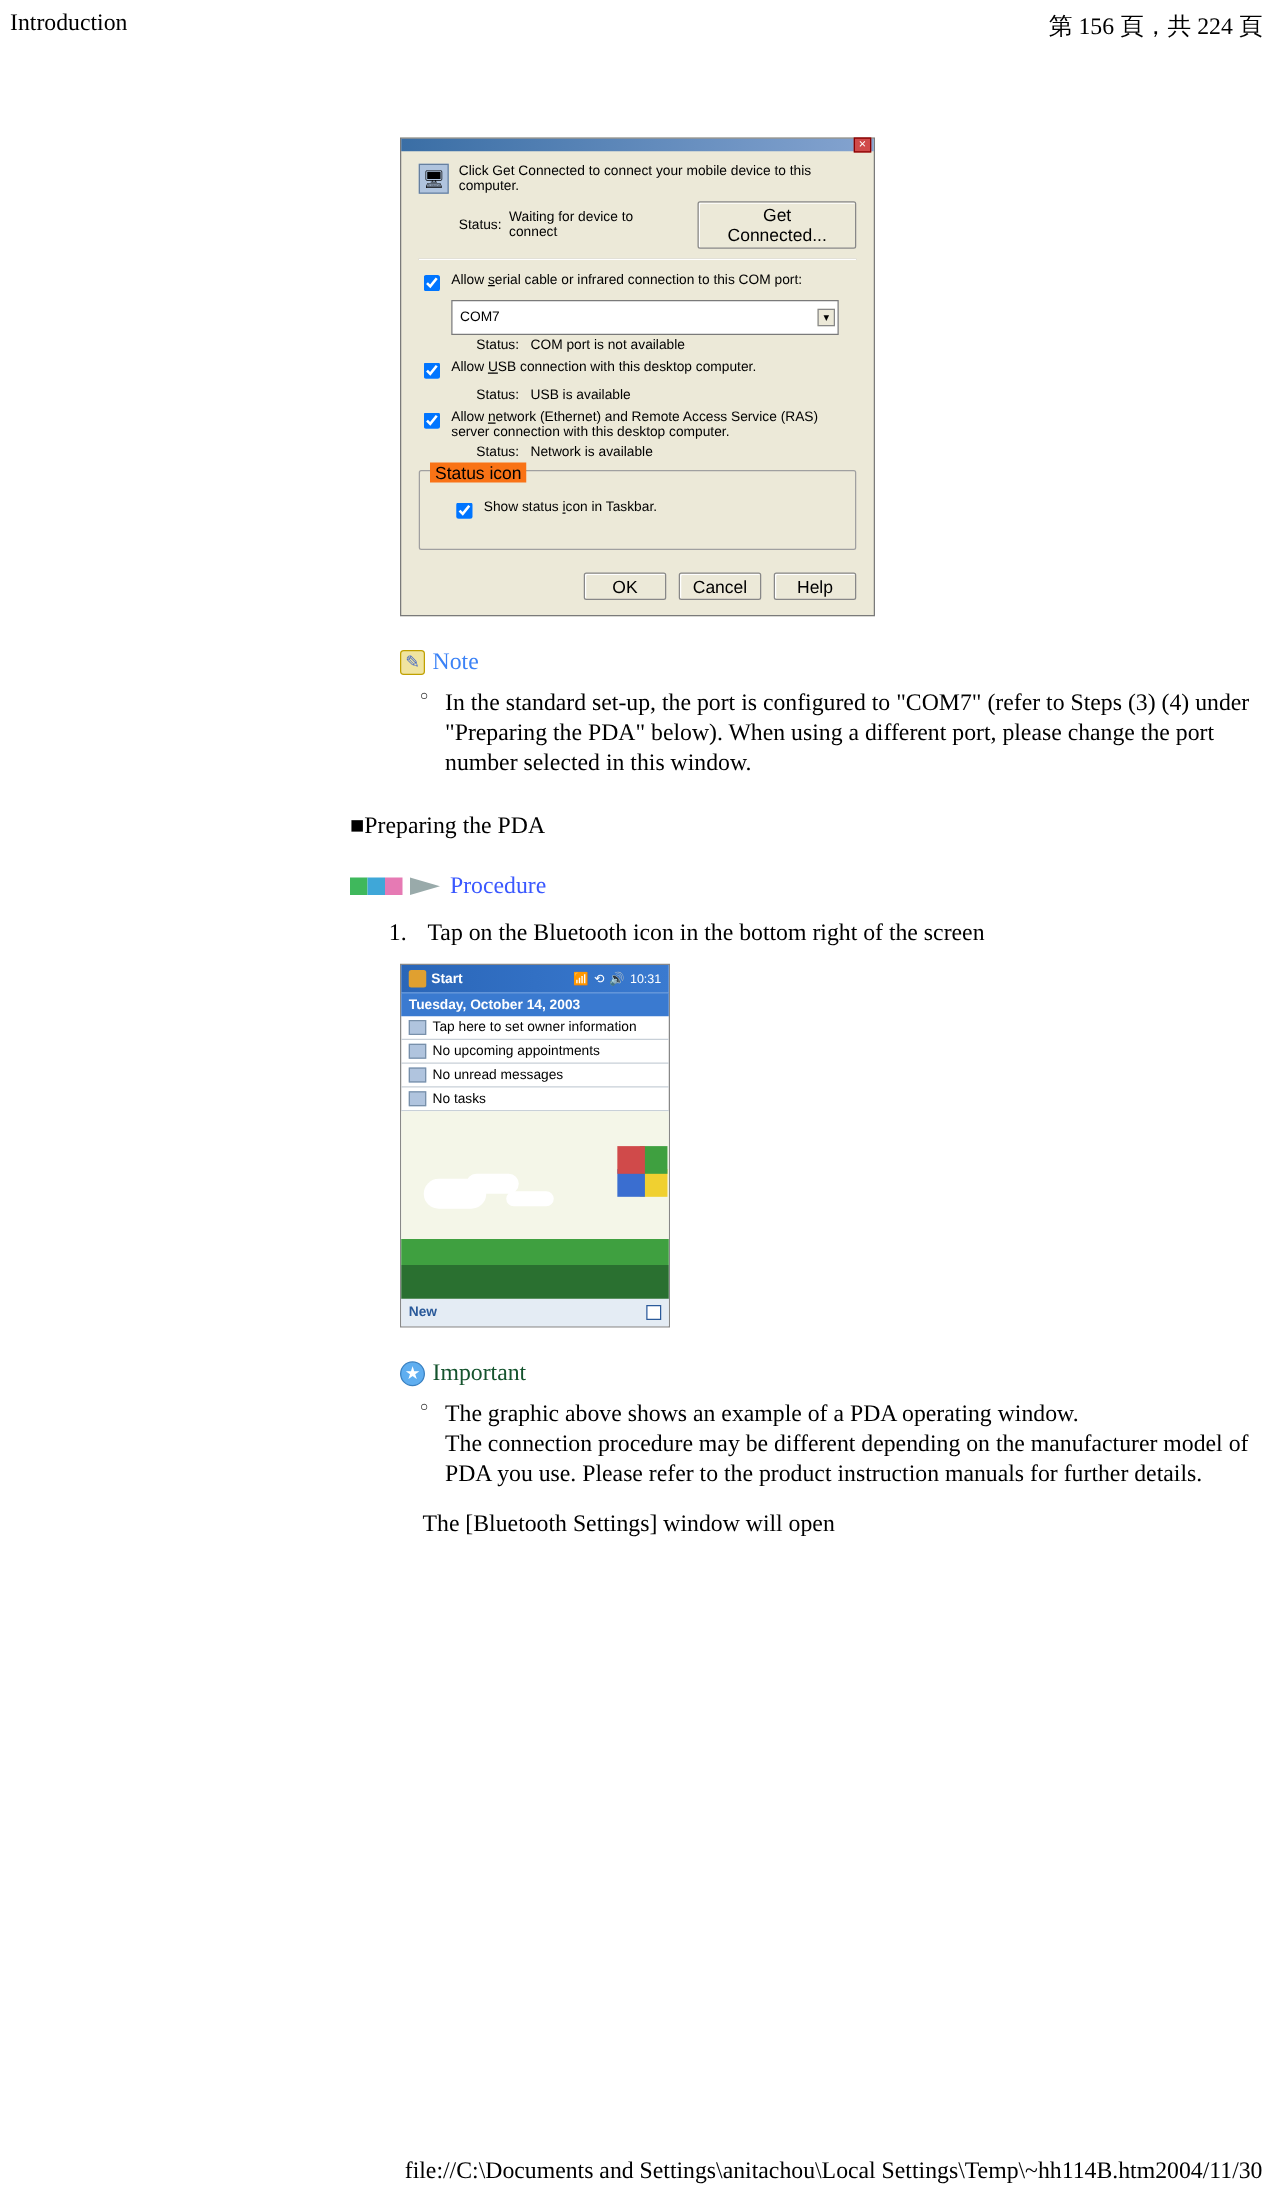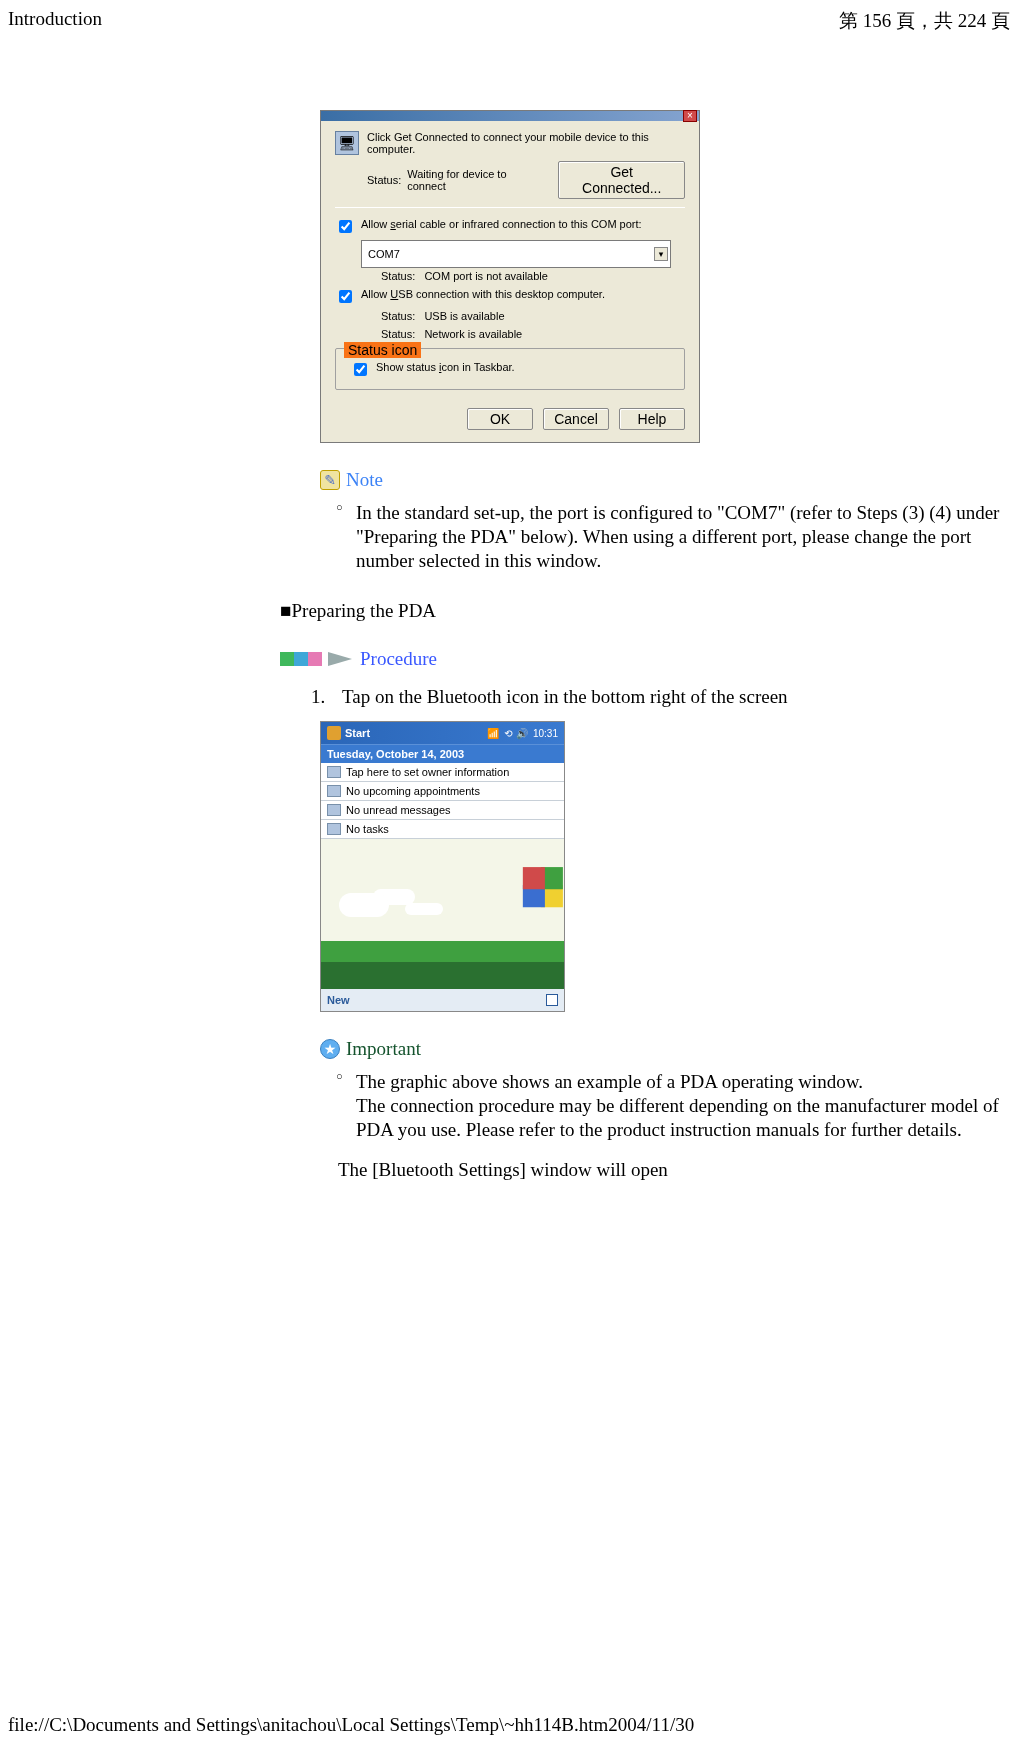--- a/index.html
+++ b/index.html
@@ -7,21 +7,21 @@
     margin: 0;
     font-family: "Times New Roman", Georgia, serif;
     font-size: 19px;
     color: #000;
     width: 1018px;
     height: 1748px;
     position: relative;
     background: #fff;
   }
   .header-row { position: absolute; top: 8px; left: 0; right: 0; display: flex; justify-content: space-between; padding: 0 8px; }
-  .footer-row { position: absolute; bottom: 12px; left: 0; right: 0; display: flex; justify-content: flex-start; padding: 0 8px; }
+  .footer-row { position: absolute; bottom: 0; left: 0; right: 0; display: flex; justify-content: flex-end; padding: 0 8px; }
   .content { position: absolute; top: 110px; left: 260px; right: 0; width: 760px; }
   
   .dialog {
     width: 380px; background: #ece9d8; border: 1px solid #7a7a7a;
     font-family: Tahoma, Arial, sans-serif; font-size: 11px; color: #000;
     position: relative; margin-left: 60px;
   }
   .dlg-title { height: 10px; background: linear-gradient(to right,#3a6ea5,#85a4d0); display:flex; justify-content:flex-end; align-items:center; padding:0 2px;}
   .dlg-close { width:14px; height:12px; background:#d04a4a; border:1px solid #800; color:#fff; font-size:10px; line-height:10px; text-align:center; }
   .dlg-body { padding: 10px 14px 8px 14px; }
@@ -69,21 +69,21 @@
   .sec-head::before { content:"\25A0 "; }
   .proc-head { display:flex; align-items:center; gap:8px; margin:24px 0 0 20px;}
   .proc-bar { display:inline-flex; height:14px; }
   .bar-seg { width:14px; height:14px; }
   .bs1 { background:#3fb85c; } .bs2 { background:#3fa7d8; } .bs3 { background:#e67ab4; }
   .proc-arrow { width:0; height:0; border-top:7px solid transparent; border-bottom:7px solid transparent; border-left:24px solid #9aa; margin-left:-2px;}
   .proc-label { color:#3a58ff; }
   .ol { list-style:decimal; margin:16px 0 0 70px; padding:0; }
   .ol li { padding-left:12px; margin-bottom:10px; line-height:1.2; }
   
-  .pda { width:245px; background:#fff; border:1px solid #888; margin:12px 0 0 60px; font-family:Tahoma,Arial,sans-serif; font-size:11px; }
+  .pda { width:216px; background:#fff; border:1px solid #888; margin:12px 0 0 60px; font-family:Tahoma,Arial,sans-serif; font-size:11px; }
   .pda-top { background:linear-gradient(to right,#2a66b8,#3a7ad0); color:#fff; height:22px; display:flex; align-items:center; justify-content:space-between; padding:0 6px; }
   .pda-start { display:flex; align-items:center; gap:4px; font-weight:bold; }
   .pda-flag { width:14px; height:14px; background:#e0a030; border-radius:2px; }
   .pda-icons { display:flex; gap:4px; align-items:center; font-size:10px; }
   .pda-date { background:#3a7ad0; color:#fff; padding:3px 6px; font-weight:bold; border-top:1px solid #5a90d8;}
   .pda-row { border-bottom:1px solid #c8d0d8; padding:3px 6px; display:flex; align-items:center; gap:5px; }
   .pda-row .mini { width:14px; height:12px; background:#b0c4de; border:1px solid #7890aa; flex:none; }
   .pda-wall { height:150px; background:linear-gradient(to bottom,#f4f6e8 68%,#3fa040 68%,#3fa040 82%,#2a7030 82%); position:relative;}
   .pda-wall .cloud { position:absolute; width:50px; height:24px; background:#fff; border-radius:14px; top:54px; left:18px; box-shadow: 30px -8px 0 -4px #fff, 60px 4px 0 -6px #fff;}
   .pda-wall .winlogo { position:absolute; right:16px; top:16px; font-size:34px; color:#d04a4a; text-shadow: 18px 0 #3fa040, 0 18px #3a6ed0, 18px 18px #f0d030;}
@@ -133,27 +133,31 @@
         <span>COM port is not available</span>
       </div>
       <label class="chk">
         <input type="checkbox" checked="" style="">
         <span>Allow <u>U</u>SB connection with this desktop computer.</span>
       </label>
       <div class="sub">
         <span>Status:</span>&nbsp;&nbsp;
         <span>USB is available</span>
       </div>
+      <label class="chk">
+        <input type="checkbox" checked="" style="">
+        <span>Allow <u>n</u>etwork (Ethernet) and Remote Access Service (RAS) server connection with this desktop computer.</span>
+      </label>
       <div class="sub">
         <span>Status:</span>&nbsp;&nbsp;
         <span>Network is available</span>
       </div>
       <div class="group">
         <span class="group-legend">Status icon</span>
-        <label class="chk" style="margin:4px">
+        <label class="chk" style="margin:15px">
           <input type="checkbox" checked="" style="">
           <span>Show status <u>i</u>con in Taskbar.</span>
         </label>
       </div>
     </div>
     <div class="dlg-buttons">
       <button class="btn">OK</button>
       <button class="btn">Cancel</button>
       <button class="btn">Help</button>
     </div>

